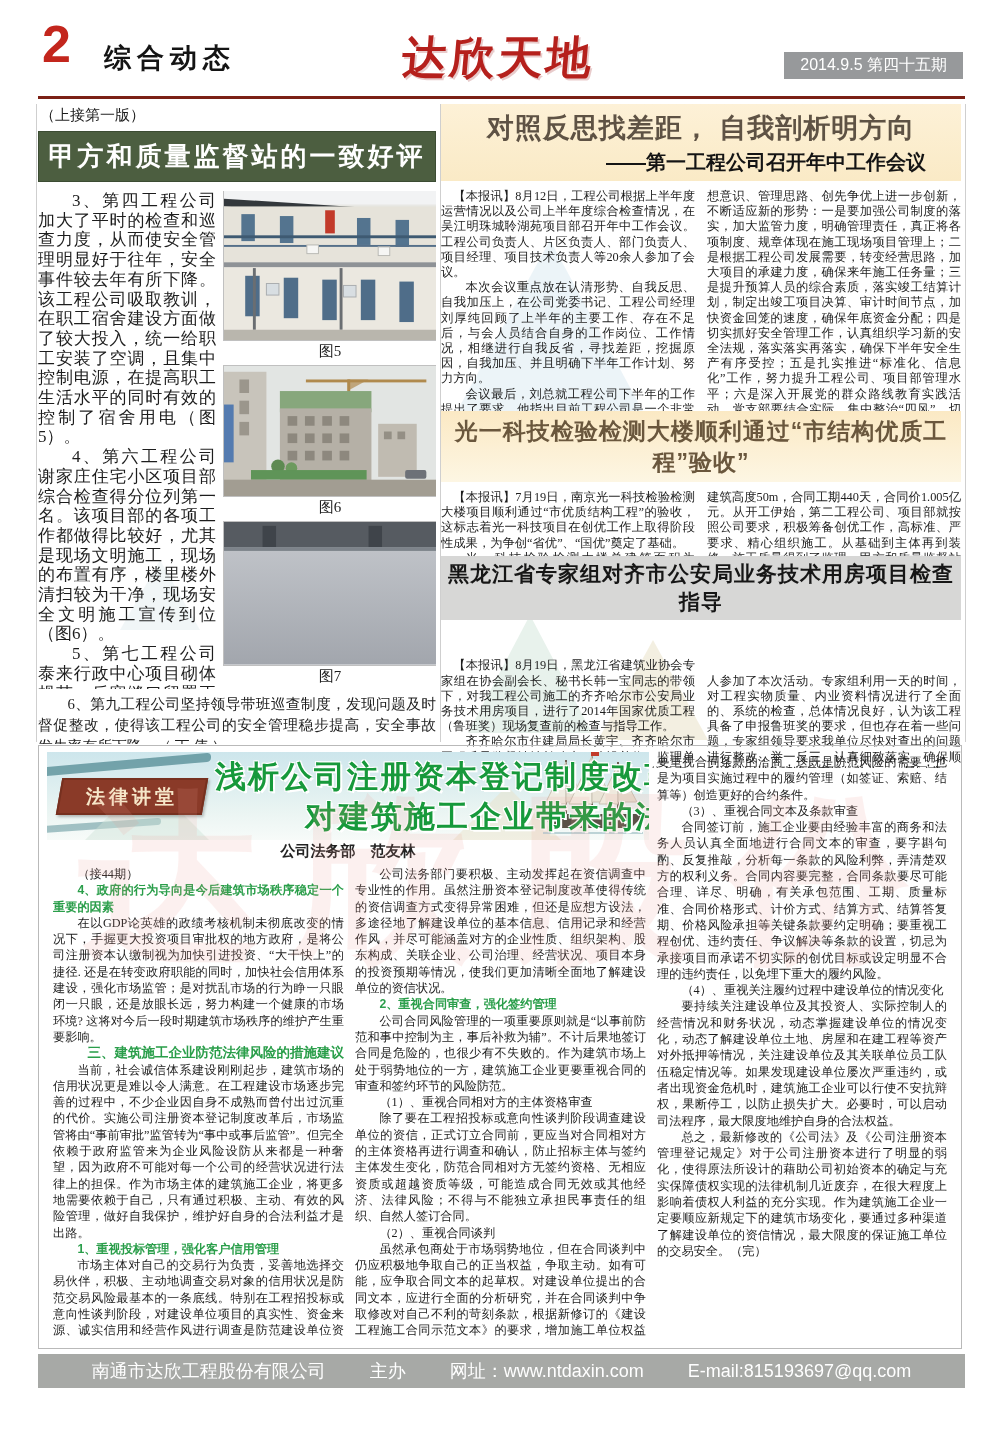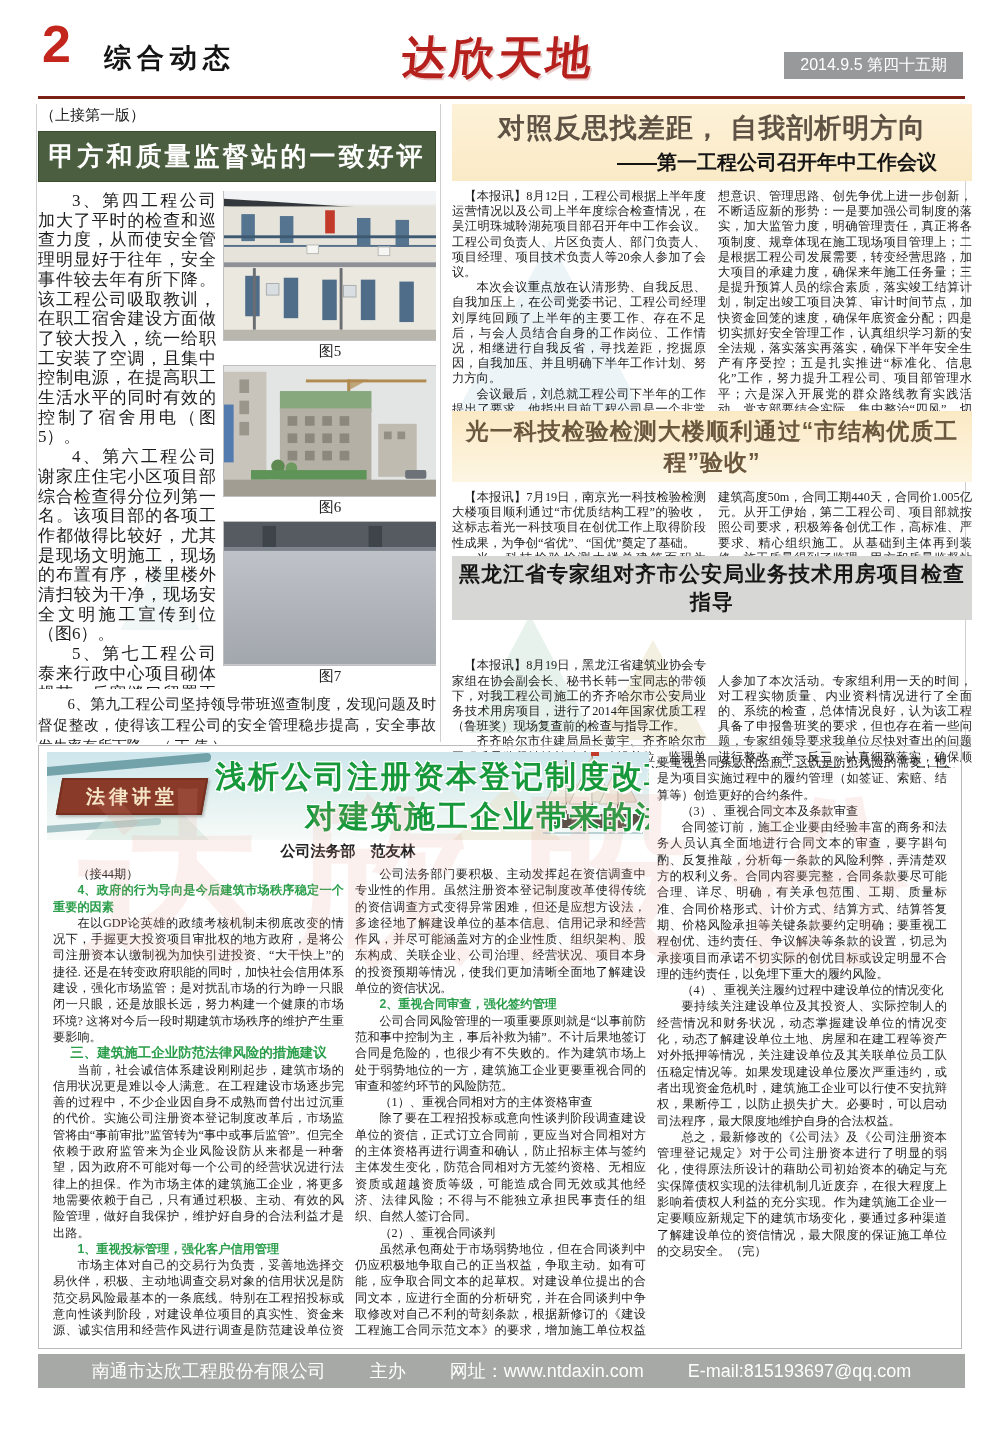--- a/index.html
+++ b/index.html
@@ -40,21 +40,21 @@
             letter-spacing:3px;padding:7px 0;}
   .l-body{display:flex;gap:8px;margin-top:9px;height:498px;overflow:hidden;}
   .l-text{width:178px;font-size:17px;line-height:19.7px;text-align:justify;}
   .l-text p{margin:0;}
   .l-figs{width:212px;}
   .figure svg{display:block;width:100%;outline:1px solid #c0c0c0;}
   .figcap{text-align:center;font-size:15px;line-height:19px;margin:2px 0 5px;}
   .l-closing{font-size:14.8px;line-height:21px;text-align:justify;text-indent:2em;margin-top:5px;}
 
   
-  .right-col{position:absolute;top:104px;left:452px;width:520px;height:664px;overflow:hidden;z-index:2;}
+  .right-col{position:absolute;top:104px;left:441px;width:520px;height:664px;overflow:hidden;z-index:2;}
   .r-art{position:absolute;left:0;right:0;}
   #art1{top:0;}
   .a1-head{background:linear-gradient(180deg,#fdf1d7,#faeac6);padding:6px 0 5px;}
   .a1-title{font-size:27px;font-weight:bold;color:#5e5244;text-align:center;letter-spacing:1px;
             font-family:"Liberation Sans",sans-serif;}
   .a1-sub{font-size:20px;font-weight:bold;color:#141414;text-align:center;padding-left:130px;margin-top:3px;
             font-family:"Liberation Sans",sans-serif;}
   .a-body{display:flex;gap:12px;margin-top:8px;}
   .a-col{width:254px;font-size:12.3px;line-height:15.2px;text-align:justify;}
   .a-col p{margin:0;}
@@ -93,21 +93,21 @@
   .law-col p{margin:0;}
   #lc1{left:14px;top:120px;width:291px;height:472px;}
   #lc2{left:316px;top:120px;width:291px;height:472px;}
   #lc3{left:618px;top:8px;width:290px;height:586px;}
 
   
   .normal{text-indent:2em;}
   .flush{text-indent:0;}
   .lead{text-indent:1em;}
   .green{color:#2a9e4a;font-weight:bold;text-indent:2em;font-family:"Liberation Sans",sans-serif;}
-  .green-center{color:#2a9e4a;font-weight:bold;text-align:center;text-indent:0;font-size:13.5px;
+  .green-center{color:#2a9e4a;font-weight:bold;text-align:right;text-indent:0;font-size:13.5px;
                 font-family:"Liberation Sans",sans-serif;}
 
   
   .footer-bar{position:absolute;top:1354px;left:38px;right:30px;height:34px;background:#a7a9a6;z-index:2;
               display:flex;align-items:center;justify-content:center;gap:44px;color:#fff;
               font-family:"Liberation Sans",sans-serif;font-size:18px;}
 </style>
 </head>
 <body>
 

